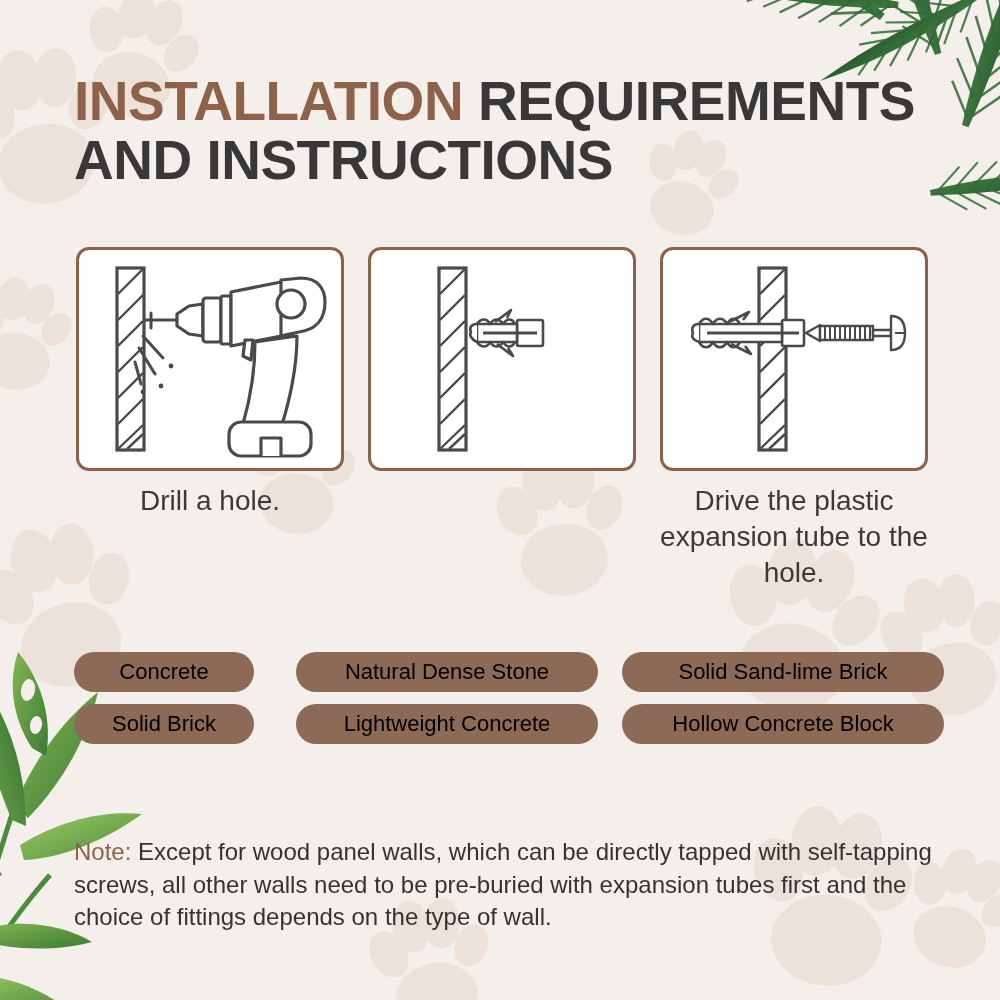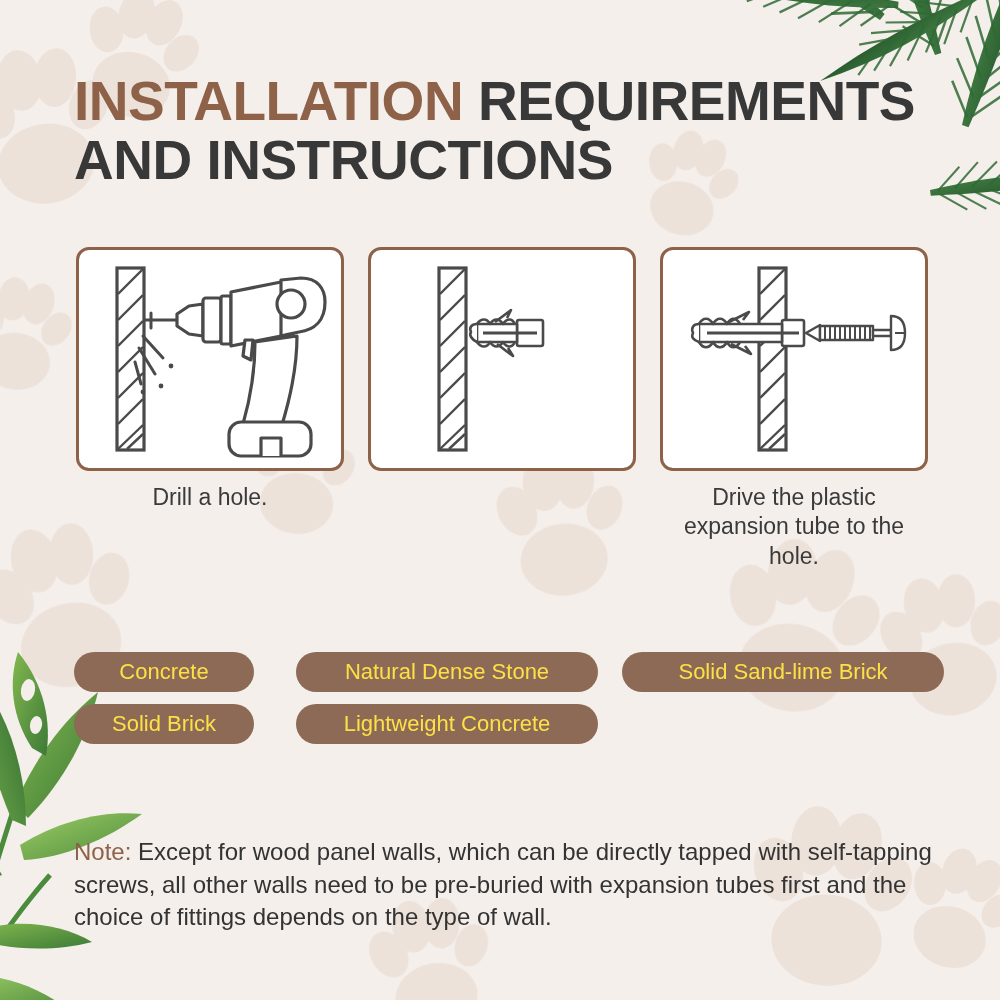--- a/index.html
+++ b/index.html
@@ -53,37 +53,37 @@
 
   
   #captions {
     position:absolute; left:76px; top:483px;
     width:852px;
     display:flex; justify-content:space-between;
   }
   .caption {
     width:268px;
     text-align:center;
-    font-size:23px;
+    font-size:28px;
     line-height:1.28;
     color:#3a3a3a;
   }
 
   
   #apply-heading {
     position:absolute; left:74px; top:600px;
     font-size:32px; font-weight:bold; color:#2e2e2e;
   }
   #pill-rows {
     position:absolute; left:74px; top:652px; width:870px;
   }
   .pill-row { display:flex; margin-bottom:12px; }
   .pill {
     background:#8d6a55;
-    color:#fde047;
+    color:#000000;
     border-radius:999px;
     font-size:22px;
     height:40px;
     display:flex; align-items:center; justify-content:center;
     white-space:nowrap;
   }
   .pill.col1 { width:180px; margin-right:42px; }
   .pill.col2 { width:302px; margin-right:24px; }
   .pill.col3 { width:322px; }
 
@@ -379,18 +379,19 @@
 
   <div id="pill-rows">
     <div class="pill-row">
       <div class="pill col1">Concrete</div>
       <div class="pill col2">Natural Dense Stone</div>
       <div class="pill col3">Solid Sand-lime Brick</div>
     </div>
     <div class="pill-row">
       <div class="pill col1">Solid Brick</div>
       <div class="pill col2">Lightweight Concrete</div>
+      <div class="pill col3">Hollow Concrete Block</div>
     </div>
   </div>
 
   <div id="note"><span id="note-label">Note:</span><span> Except for wood panel walls, which can be directly tapped with self-tapping screws, all other walls need to be pre-buried with expansion tubes first and the choice of fittings depends on the type of wall.</span></div>
 
 </div>
 
 </body></html>

